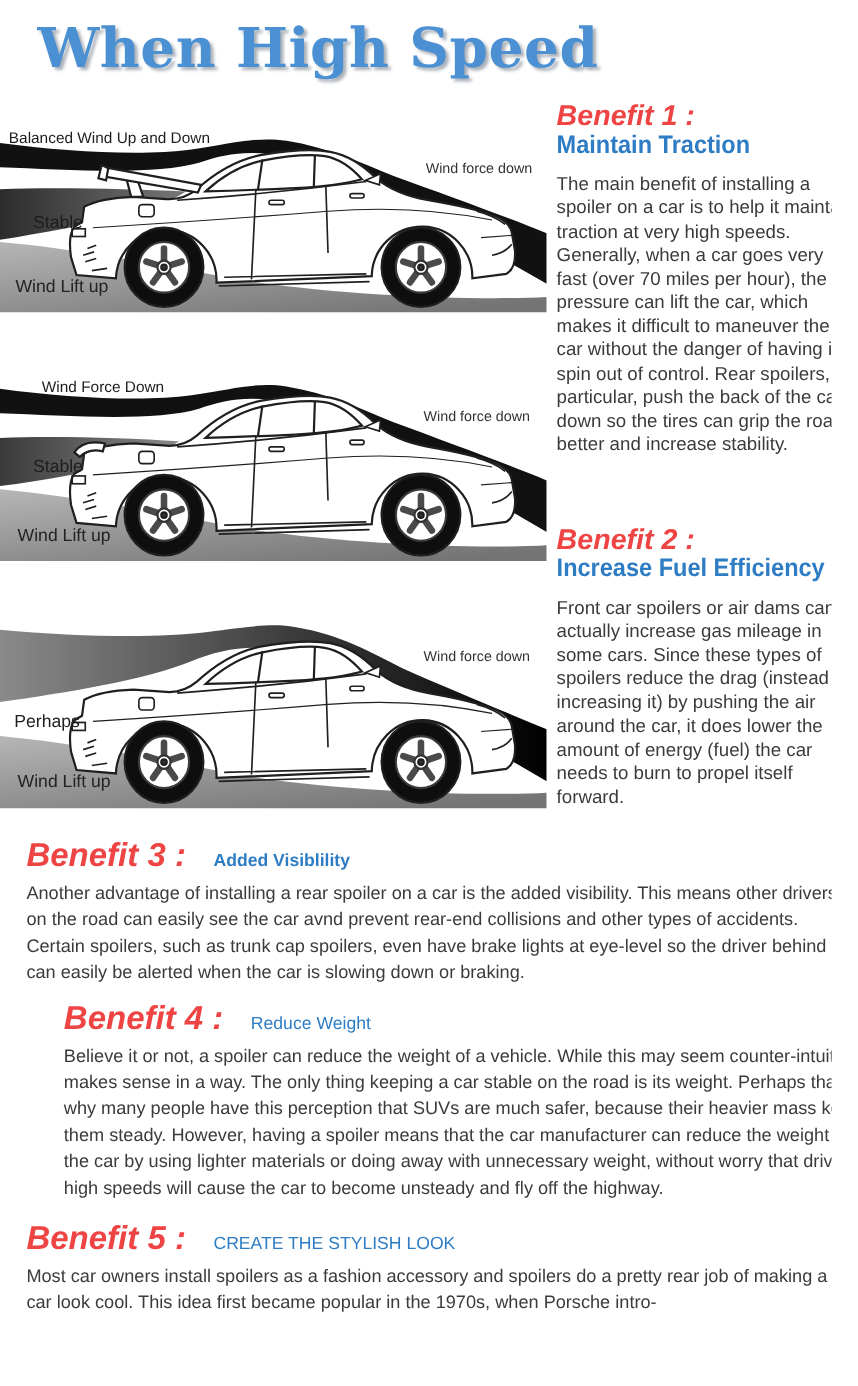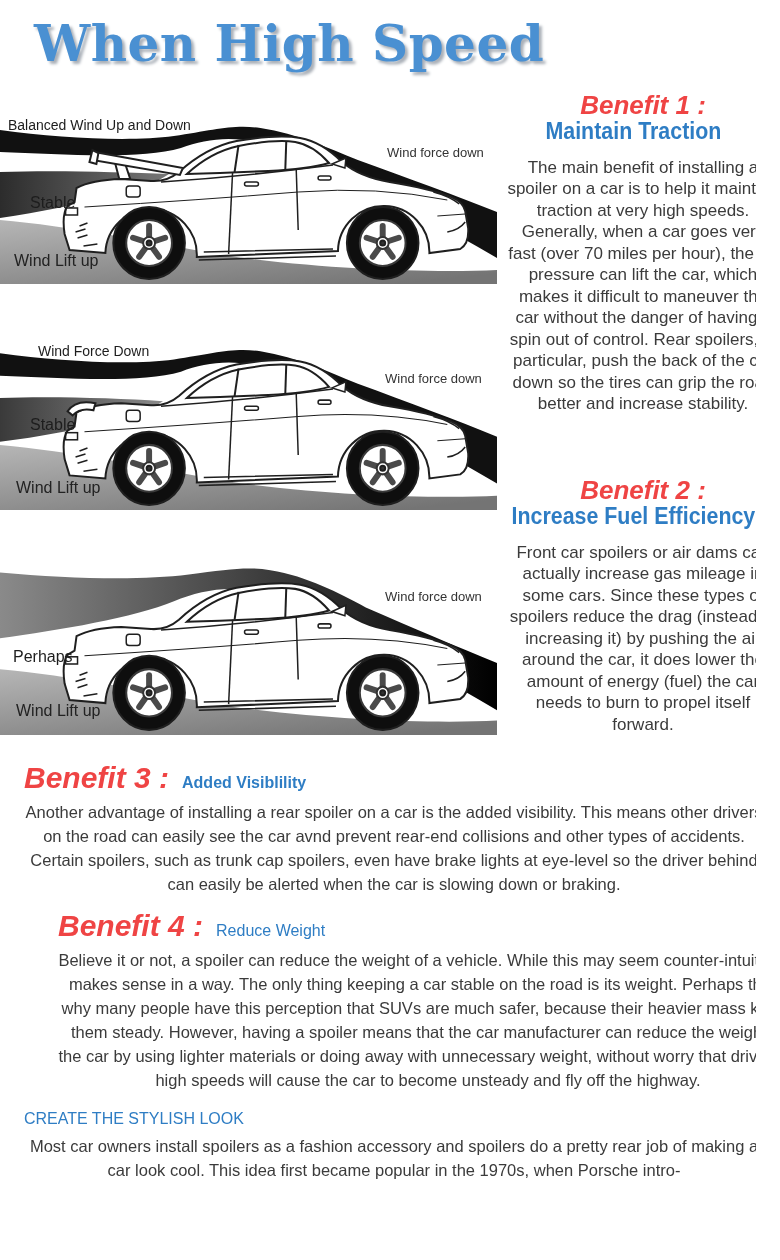--- a/index.html
+++ b/index.html
@@ -1,17 +1,17 @@
 <!DOCTYPE html>
 <html><head>
 <meta charset="utf-8">
 <style>
   html,body{margin:0;padding:0;background:#fff;}
   .page{position:relative;width:756px;height:1260px;background:#ffffff;overflow:hidden;
-        font-family:"Liberation Sans",sans-serif;color:#3b3b3b;text-align:center;}
+        font-family:"Liberation Sans",sans-serif;color:#3b3b3b;}
 
   
   .main-title{position:absolute;left:34px;top:14px;margin:0;
     font-family:"DejaVu Serif","Liberation Serif",serif;font-weight:bold;
     font-size:50px;letter-spacing:.5px;color:#4a90d2;
     text-shadow:3px 3px 3px #aab0b8;}
 
   
   .diagram{position:absolute;left:0;width:497px;}
   .diagram svg{position:absolute;left:0;top:0;width:100%;height:100%;}
@@ -23,21 +23,21 @@
 
   
   .bcol{position:absolute;left:506px;width:274px;}
   .b-num{font-size:26px;font-weight:bold;font-style:italic;color:#ef4444;line-height:1.05;}
   .bcol .b-sub{font-size:23px;font-weight:bold;color:#2e7dc4;line-height:1.1;
     white-space:nowrap;transform:scaleX(.93);transform-origin:left;}
   .bcol .b-body{margin:12px 0 0;font-size:17px;line-height:21.5px;color:#3b3b3b;}
 
   
   .bwide{position:absolute;left:24px;width:740px;}
-  .bw-head{display:flex;align-items:baseline;gap:13px;}
+  .bw-head{display:flex;align-items:baseline;gap:25px;}
   .bwide .b-num{font-size:30px;}
   .bw-sub{font-size:16px;color:#2e7dc4;white-space:nowrap;}
   .bw-sub.bold{font-weight:bold;}
   .bwide .b-body{margin:6px 0 0;font-size:16.5px;line-height:24px;color:#3b3b3b;}
 </style>
 </head>
 <body>
 
 <svg width="0" height="0" style="position:absolute">
   <defs>
@@ -196,18 +196,19 @@
   <section class="bwide" style="top:910px;margin-left:34px;">
     <div class="bw-head">
       <span class="b-num">Benefit 4 :</span>
       <span class="bw-sub">Reduce Weight</span>
     </div>
     <p class="b-body">Believe it or not, a spoiler can reduce the weight of a vehicle. While this may seem counter-intuitive, it makes sense in a way. The only thing keeping a car stable on the road is its weight. Perhaps that’s why many people have this perception that SUVs are much safer, because their heavier mass keeps them steady. However, having a spoiler means that the car manufacturer can reduce the weight of the car by using lighter materials or doing away with unnecessary weight, without worry that driving at high speeds will cause the car to become unsteady and fly off the highway.</p>
   </section>
 
   <section class="bwide" style="top:1110px;">
     <div class="bw-head">
+      <span class="b-num">Benefit 5 :</span>
       <span class="bw-sub">CREATE THE STYLISH LOOK</span>
     </div>
     <p class="b-body">Most car owners install spoilers as a fashion accessory and spoilers do a pretty rear job of making a car look cool. This idea first became popular in the 1970s, when Porsche intro-</p>
   </section>
 
 </div>
 
 </body></html>

